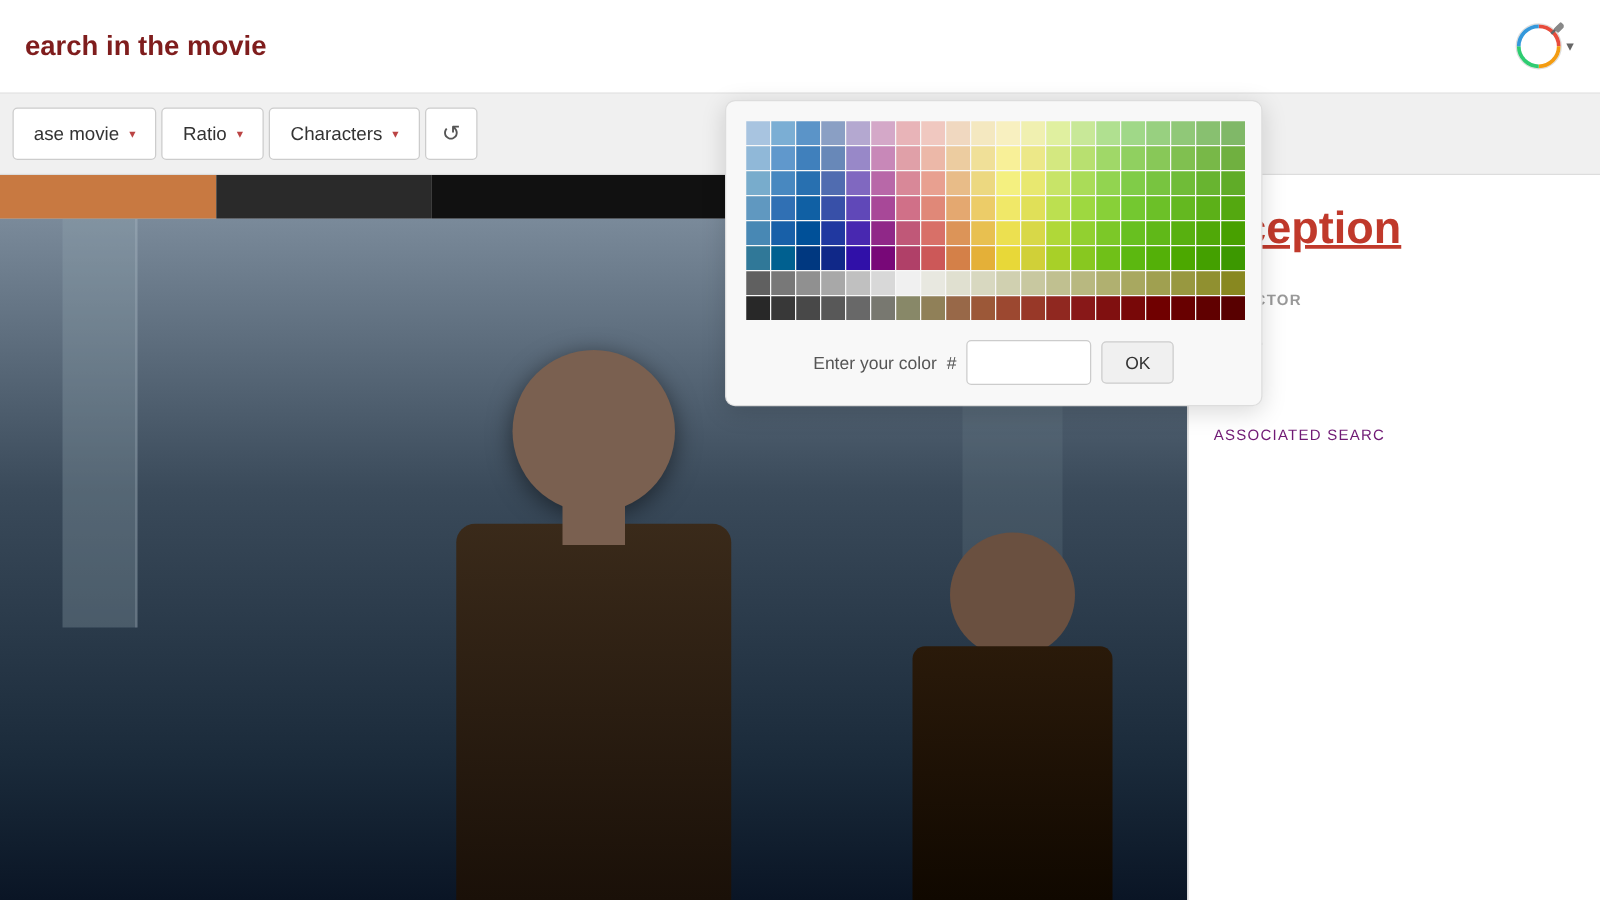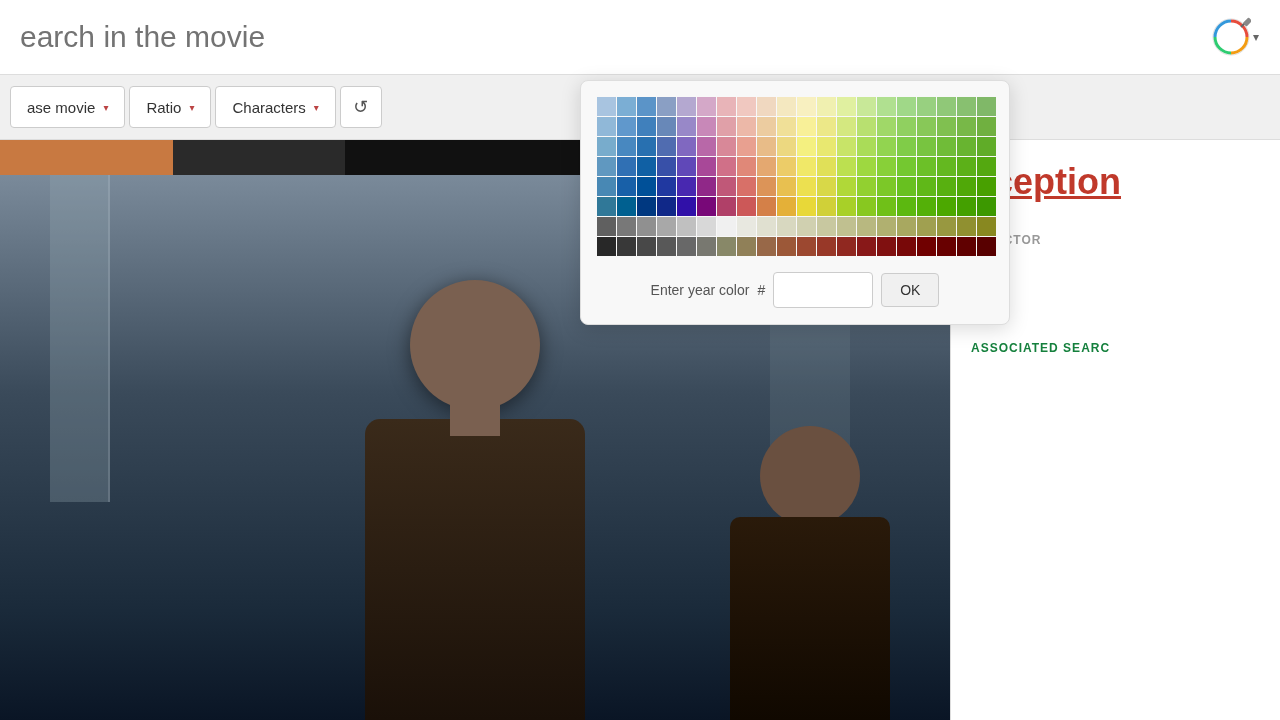--- a/index.html
+++ b/index.html
@@ -13,23 +13,23 @@
       right: 0;
       height: 75px;
       background: #fff;
       display: flex;
       align-items: center;
       padding: 0 20px;
       border-bottom: 1px solid #ddd;
       z-index: 1;
     }
     .search-text {
-      font-size: 30px;
-      color: #737373;
-      font-weight: 400;
+      font-size: 22px;
+      color: #7f1d1d;
+      font-weight: 700;
     }
     .color-tool-btn {
       position: absolute;
       right: 20px;
       top: 50%;
       transform: translateY(-50%);
       width: 50px;
       height: 50px;
       background: none;
       border: none;
@@ -160,22 +160,22 @@
       letter-spacing: 1px;
       margin-top: 18px;
       margin-bottom: 4px;
     }
     .meta-value {
       font-size: 14px;
       color: #333;
     }
     .assoc-section-title {
       font-size: 12px;
-      font-weight: bold;
-      color: #15803d;
+      font-weight: normal;
+      color: #701a75;
       letter-spacing: 1px;
       margin-top: 30px;
       margin-bottom: 12px;
     }
     .tag-row {
       display: flex;
       gap: 8px;
       flex-wrap: wrap;
     }
     .tag-btn {
@@ -481,18 +481,18 @@
       <div class="color-cell" style="background-color: rgb(144, 40, 32);"></div>
       <div class="color-cell" style="background-color: rgb(136, 24, 24);"></div>
       <div class="color-cell" style="background-color: rgb(128, 16, 16);"></div>
       <div class="color-cell" style="background-color: rgb(120, 8, 8);"></div>
       <div class="color-cell" style="background-color: rgb(112, 0, 0);"></div>
       <div class="color-cell" style="background-color: rgb(104, 0, 0);"></div>
       <div class="color-cell" style="background-color: rgb(96, 0, 0);"></div>
       <div class="color-cell" style="background-color: rgb(88, 0, 0);"></div>
     </div>
   <div class="color-input-row">
-    <span class="color-label">Enter year color</span>
+    <span class="color-label">Enter your color</span>
     <span class="hash-symbol">#</span>
     <input type="text" class="color-hex-input" style="">
     <button class="ok-btn">OK</button>
   </div>
 </div>
 
 </body></html>

